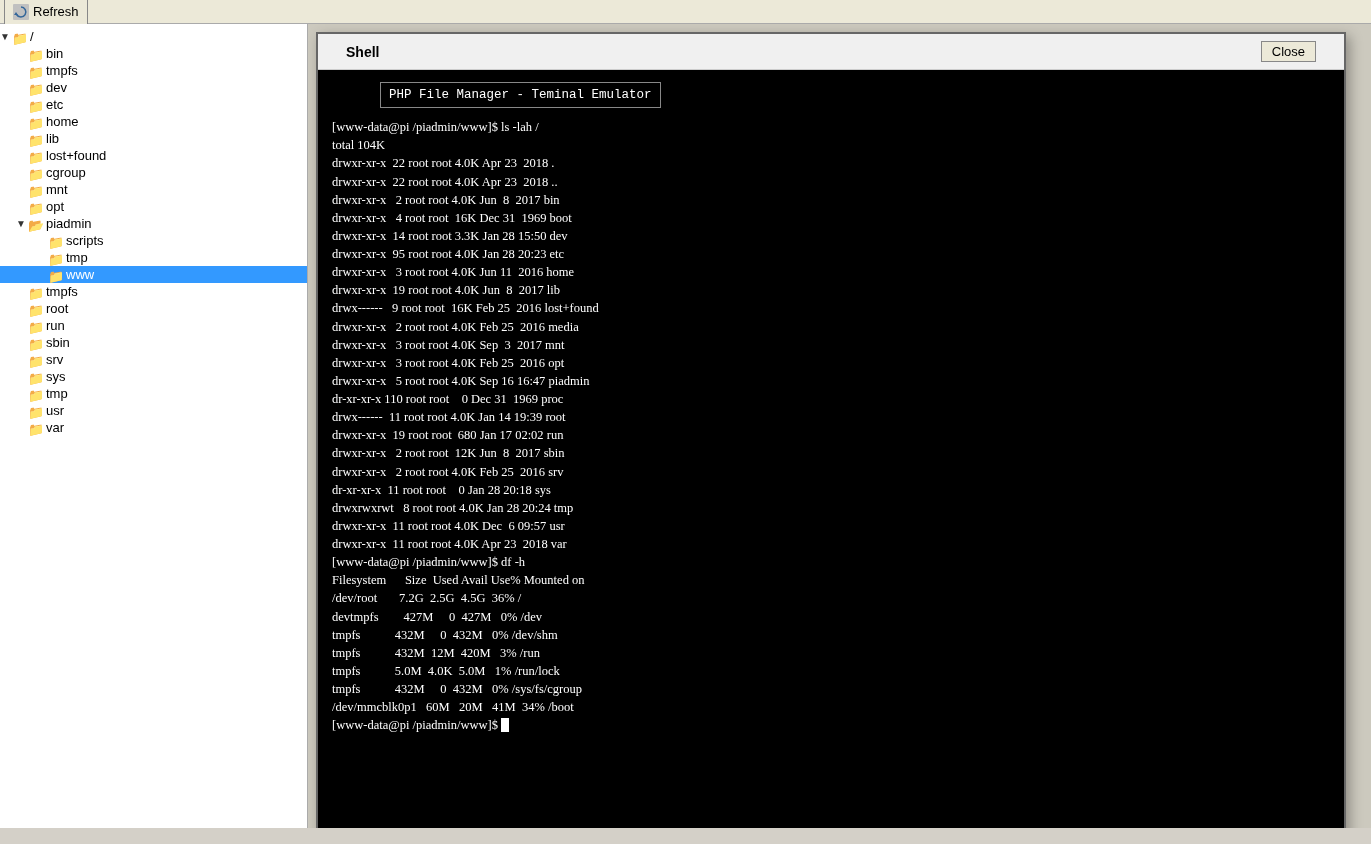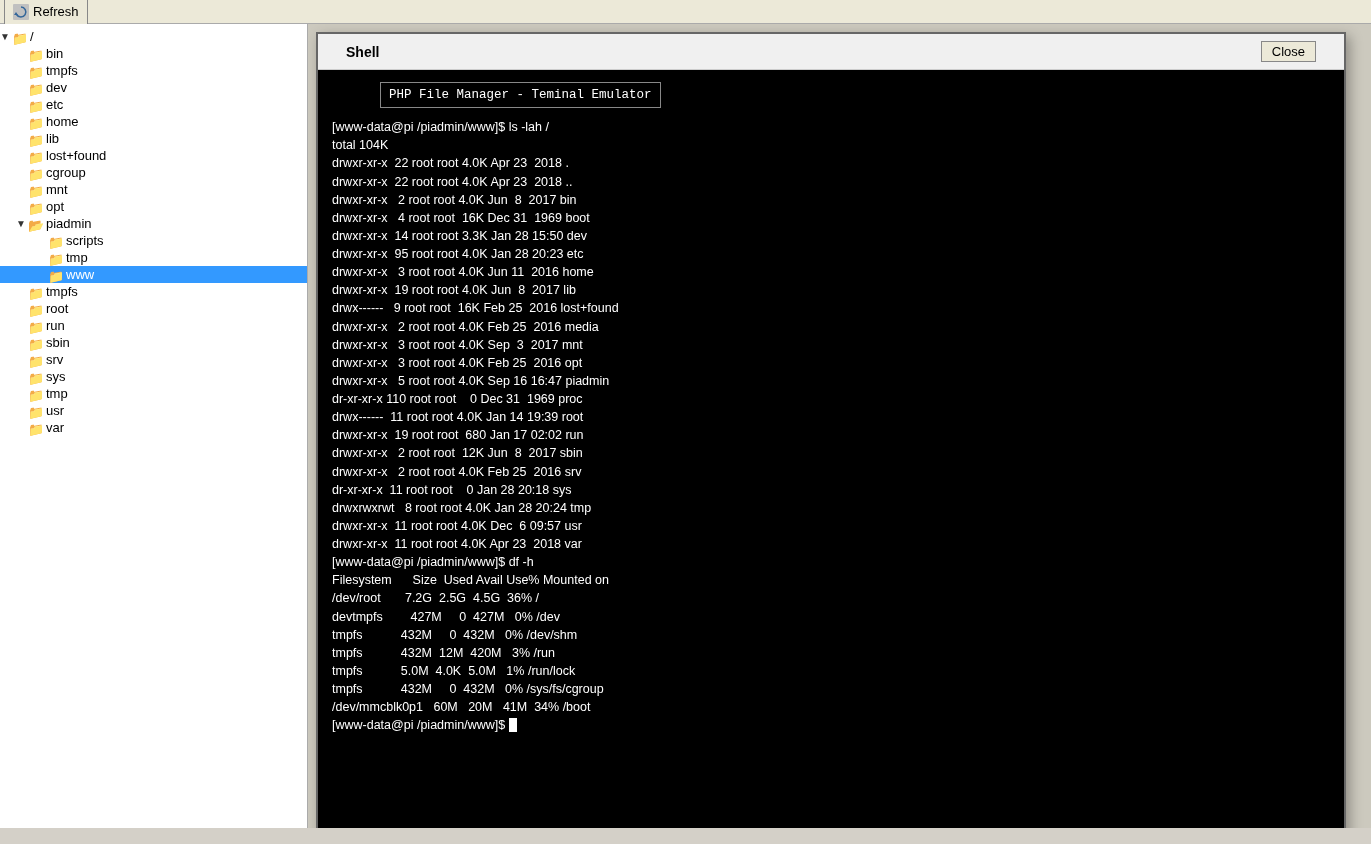--- a/index.html
+++ b/index.html
@@ -165,21 +165,21 @@
     .cursor {
       display: inline-block;
       width: 8px;
       height: 14px;
       background: #fff;
       vertical-align: text-bottom;
     }
 
     pre {
       white-space: pre;
-      font-family: Liberation Sans, sans-serif;
+      font-family: Liberation Serif, serif;
       font-size: 12.5px;
       line-height: 1.45;
     }
   </style>
 </head>
 <body>
 
 <div id="toolbar">
   <button id="refresh-button">
     <svg class="refresh-icon-img" viewBox="0 0 16 16" fill="none" xmlns="http://www.w3.org/2000/svg">

